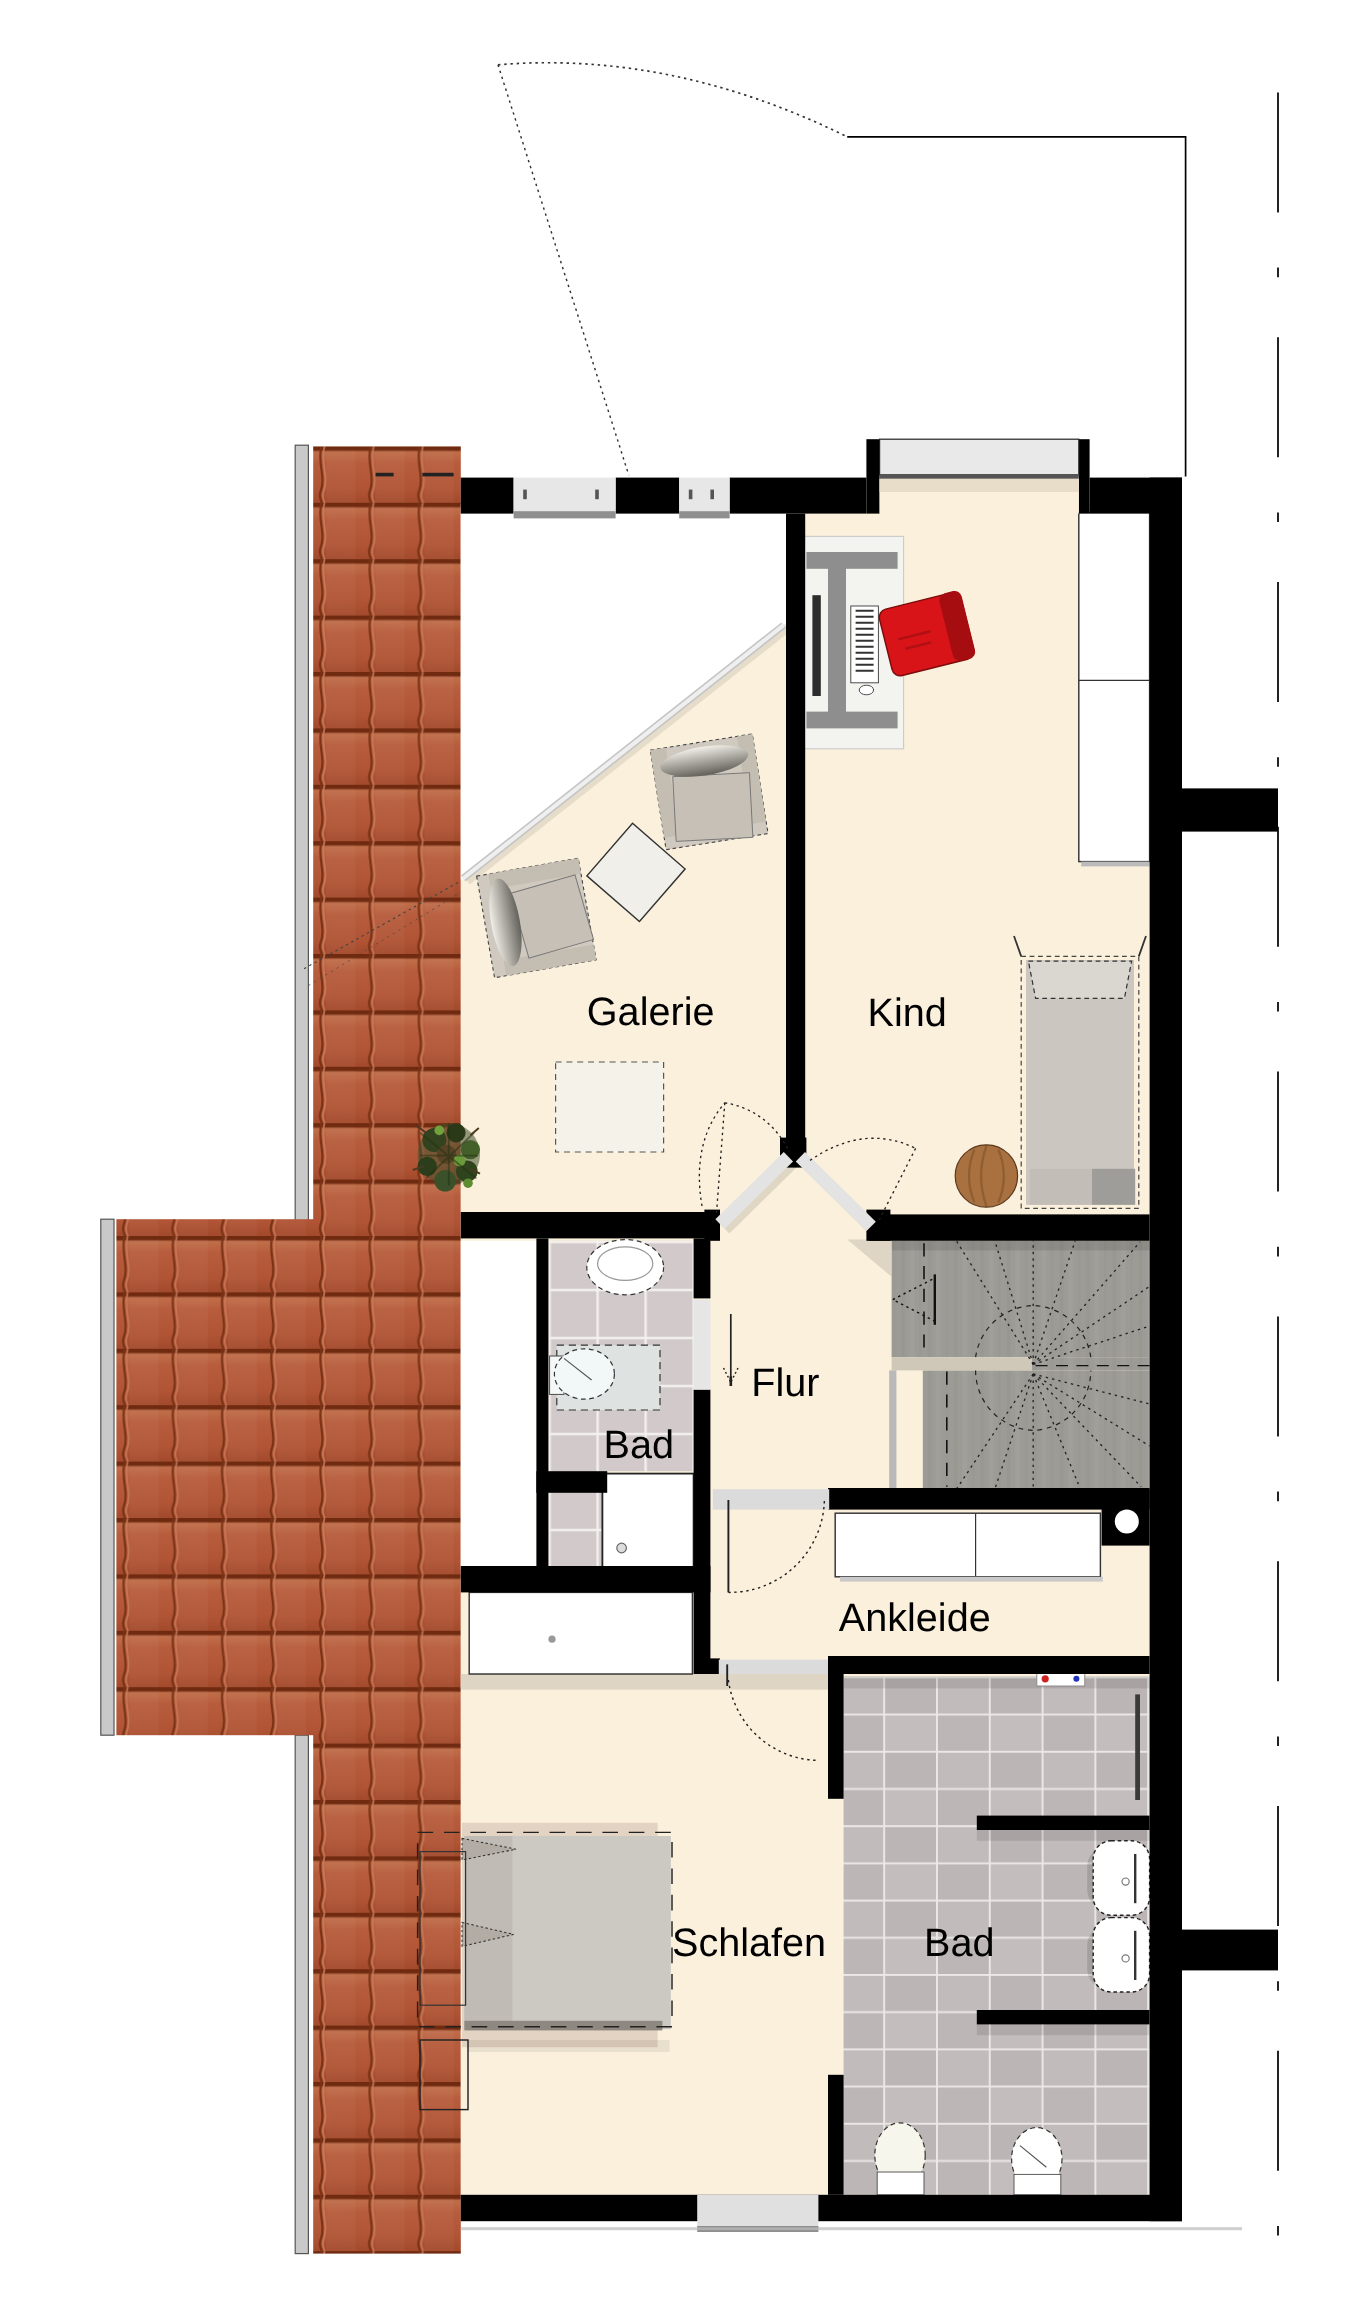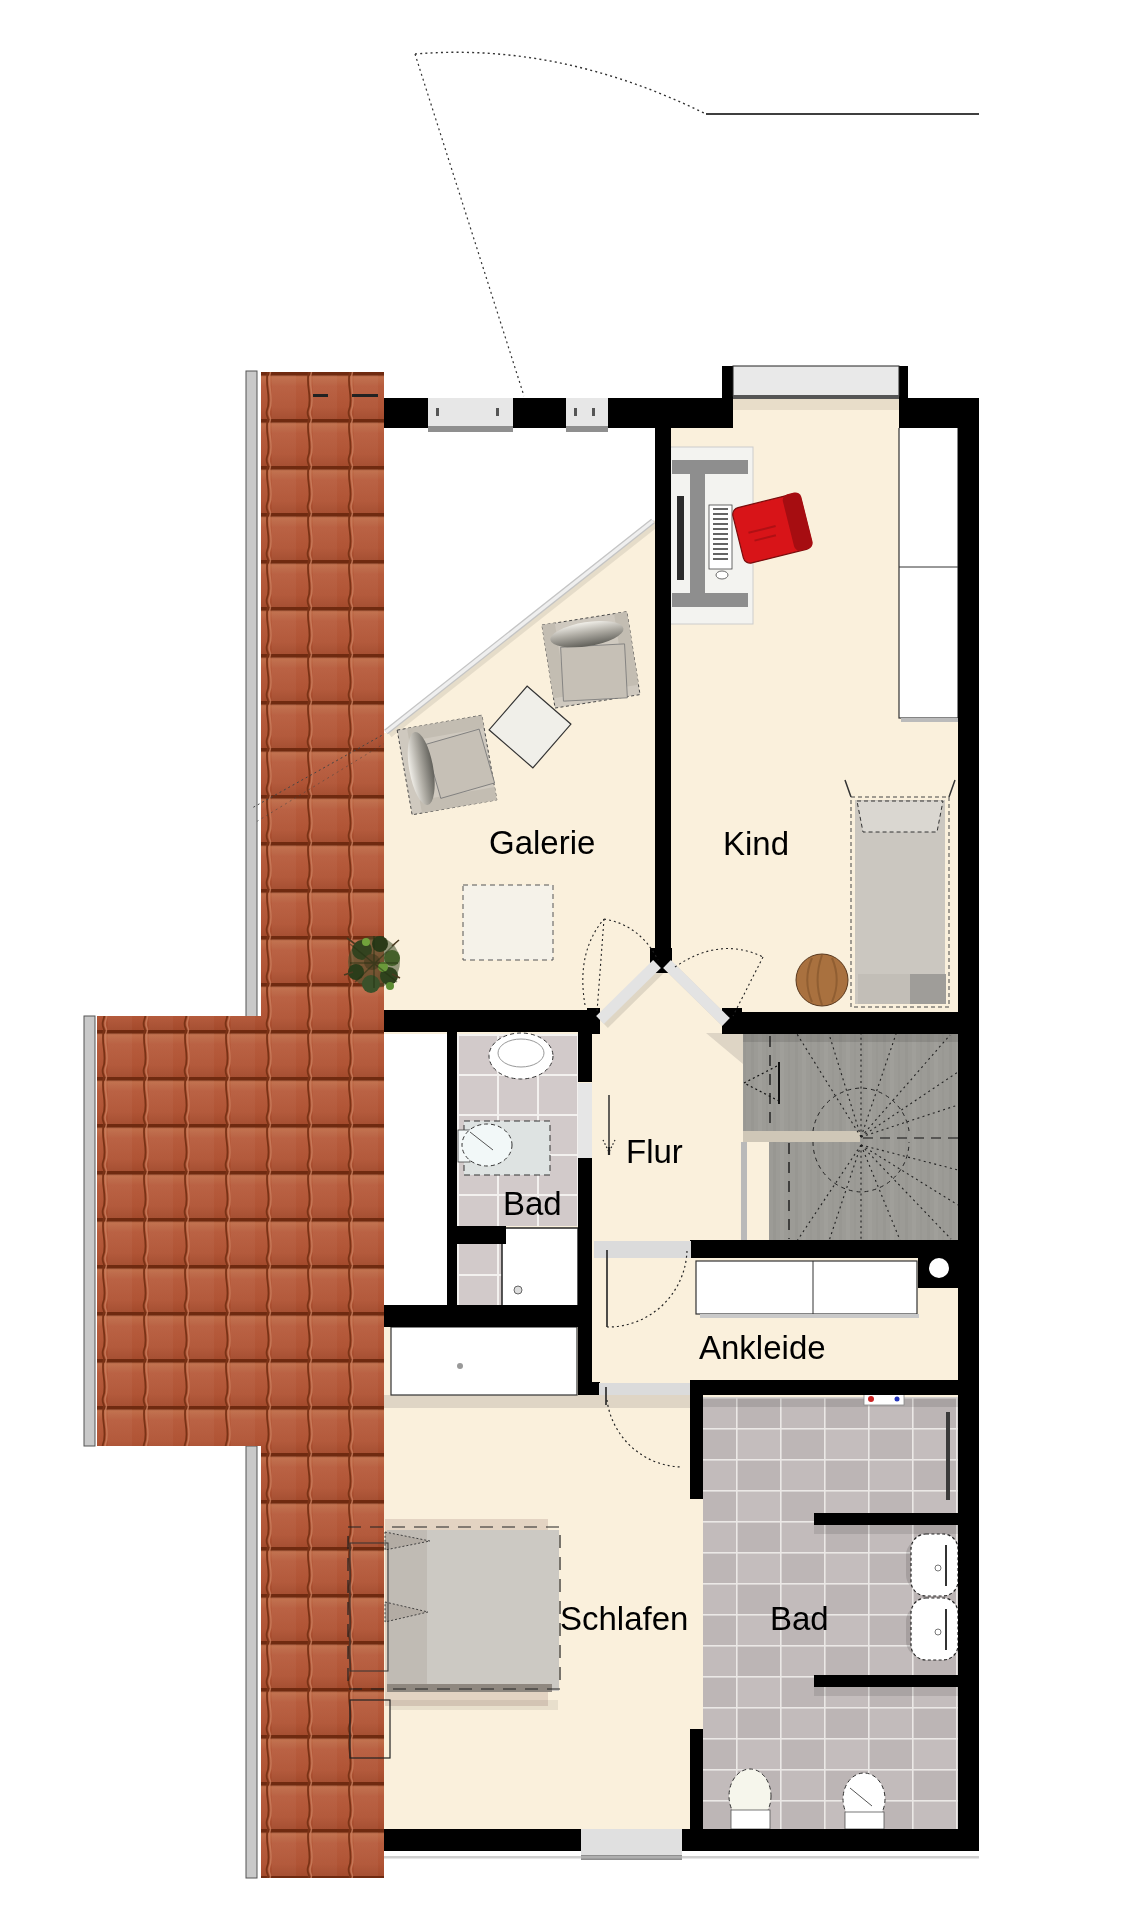--- a/index.html
+++ b/index.html
@@ -1,16 +1,16 @@
 <!DOCTYPE html>
 <html><head>
 <meta charset="utf-8">
 <style>
   html,body{margin:0;padding:0;background:#fff;}
-  #c{position:relative;width:979px;height:1919px;overflow:hidden;}
+  #c{position:relative;width:1127px;height:1919px;overflow:hidden;}
   svg{position:absolute;left:0;top:0;}
   text{font-family:"Liberation Sans",sans-serif;fill:#000;}
 </style>
 </head>
 <body>
 <div id="c">
 <svg width="1127" height="1919" viewBox="0 0 1127 1919">
 <defs>
   <linearGradient id="tgrad" x1="0" y1="0" x2="0" y2="1">
     <stop offset="0" stop-color="#6f2a10"></stop>

